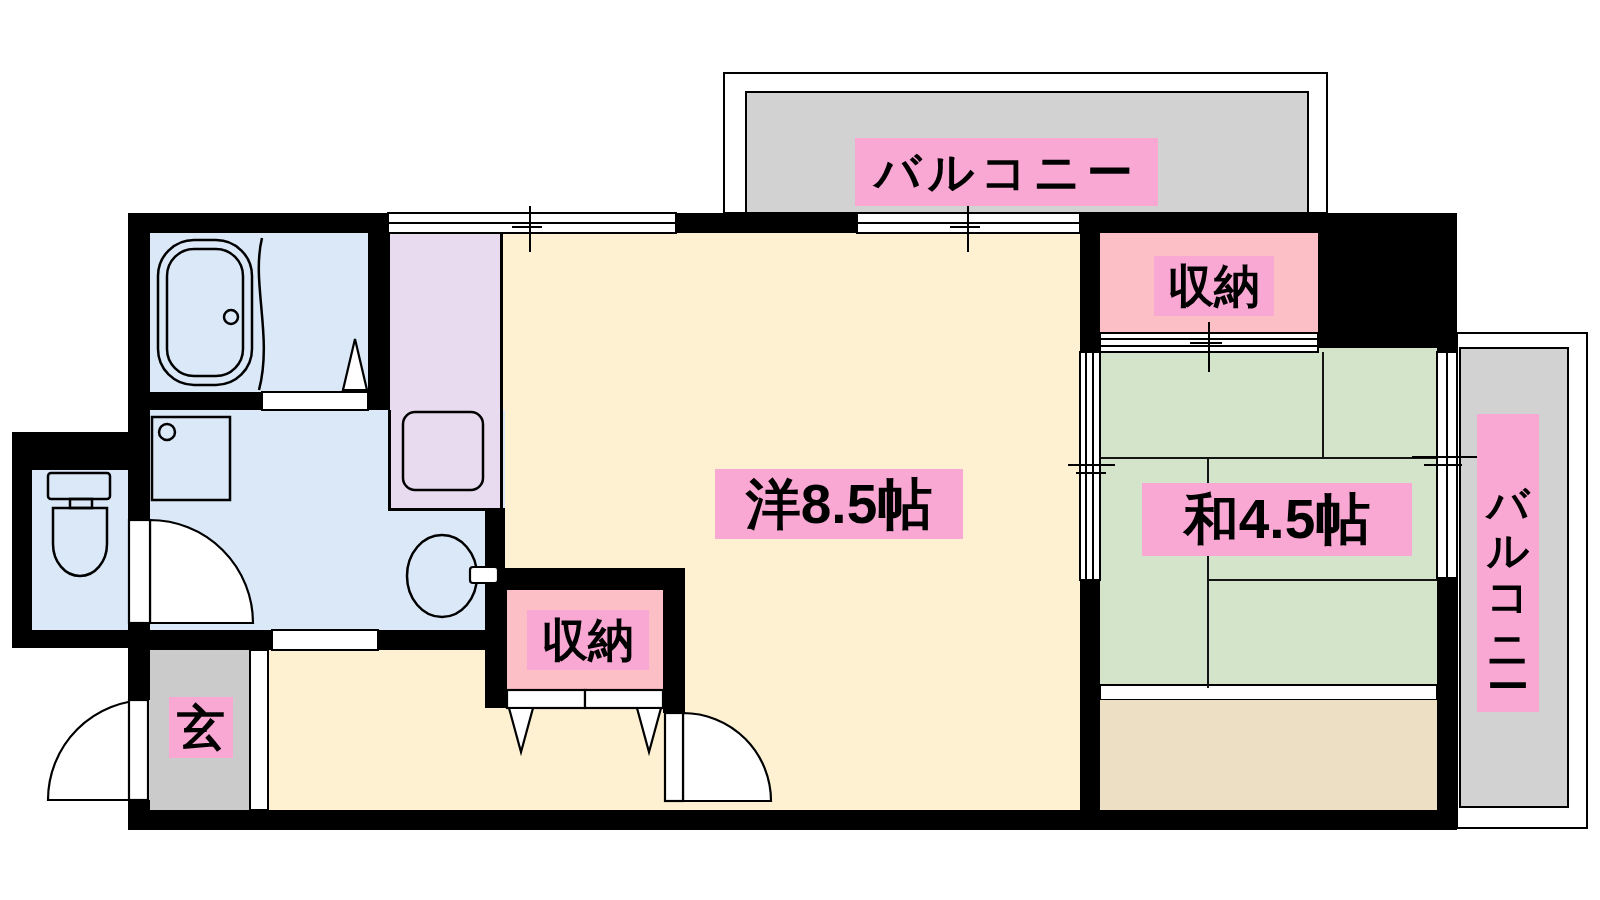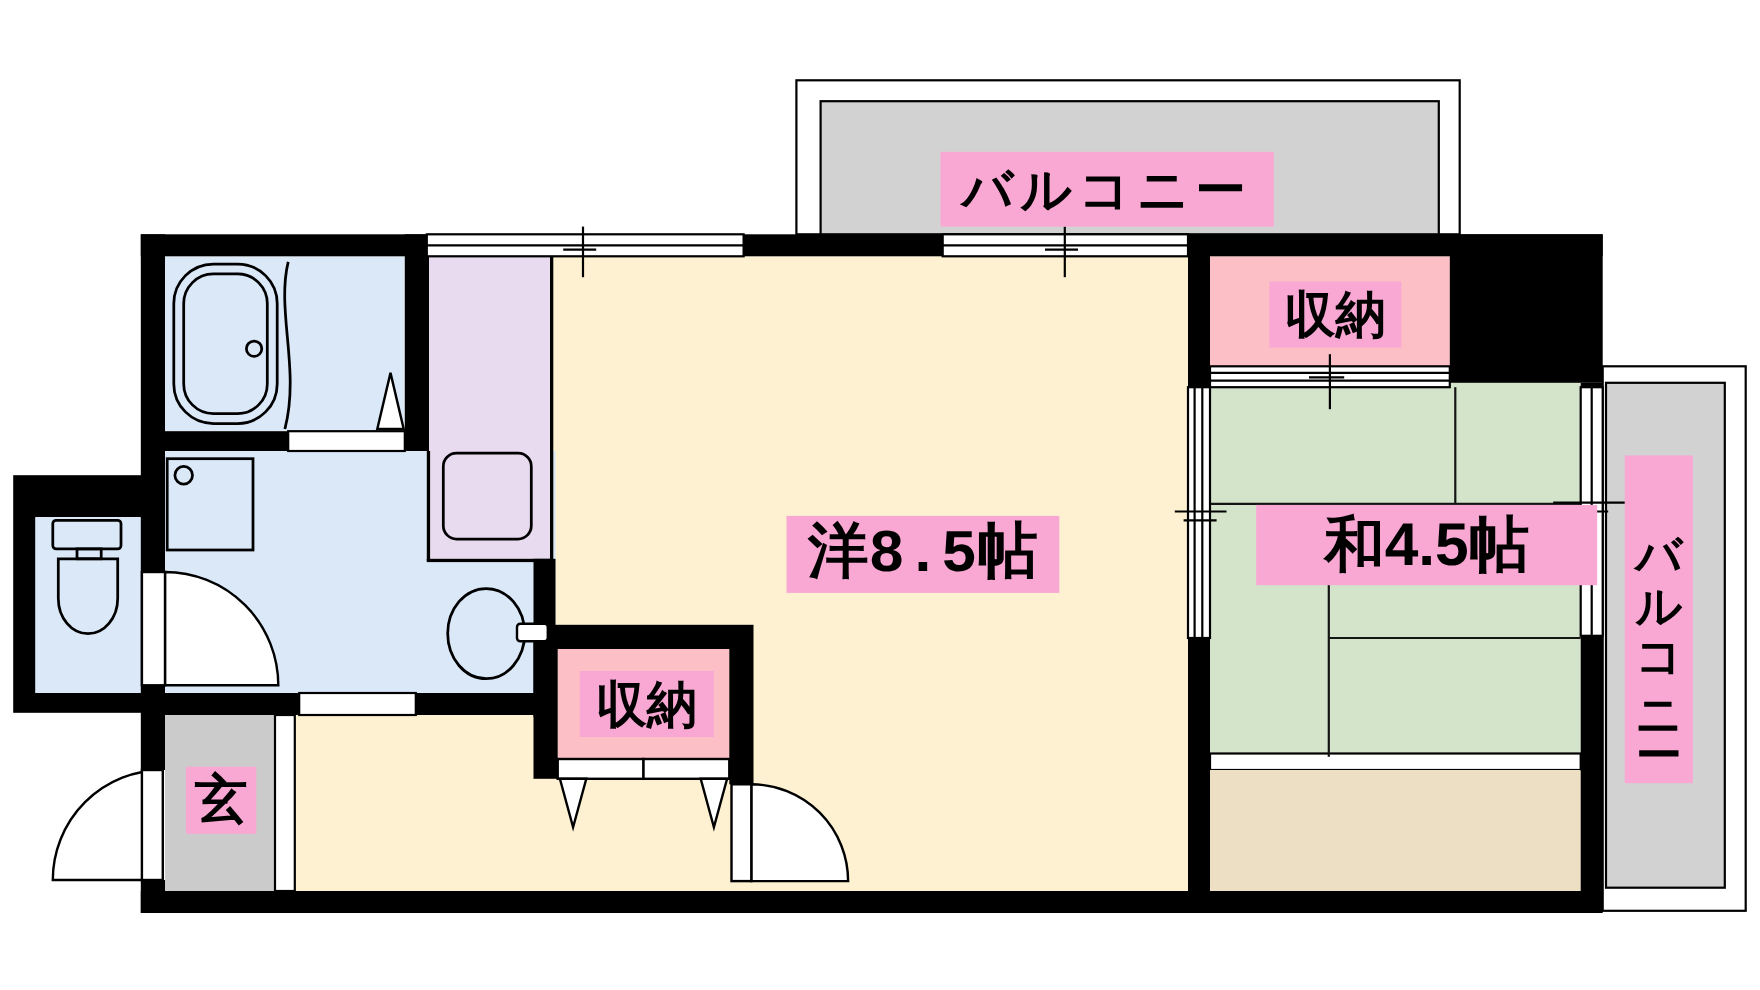--- a/index.html
+++ b/index.html
@@ -127,20 +127,20 @@
     <circle class="fx" cx="167" cy="432" r="8" stroke-width="2"></circle>
     <rect class="fx" x="403" y="412" width="80" height="78" rx="12"></rect>
     <ellipse class="fx" cx="442" cy="576" rx="35" ry="41"></ellipse>
     <rect class="dr" x="470" y="567" width="28" height="16" rx="3" stroke-width="2"></rect>
     <rect class="fx" x="48" y="473" width="62" height="26" rx="3"></rect>
     <rect class="fx" x="70" y="499" width="22" height="9" stroke-width="2"></rect>
     <path class="fx" d="M53,508 h54 v36 a27,32 0 0 1 -54,0 Z"></path>
   </g>
 </svg>
 
-  <div class="lbl" style="left:715px;top:469px;width:248px;height:70px;font-size:55px;font-family:Liberation Mono, monospace;">洋8.5帖</div>
-  <div class="lbl" style="left:1142px;top:459px;width:310px;height:73px;font-size:55px;">和4.5帖</div>
+  <div class="lbl" style="left:715px;top:469px;width:248px;height:70px;font-size:55px;">洋8.5帖</div>
+  <div class="lbl" style="left:1142px;top:483px;width:270px;height:73px;font-size:55px;">和4.5帖</div>
   <div class="lbl" style="left:527px;top:610px;width:122px;height:60px;font-size:46px;">収納</div>
   <div class="lbl" style="left:1154px;top:256px;width:120px;height:60px;font-size:46px;">収納</div>
   <div class="lbl" style="left:169px;top:697px;width:64px;height:61px;font-size:48px;">玄</div>
   <div class="lbl" style="left:855px;top:138px;width:303px;height:68px;font-size:46px;letter-spacing:6px;">バルコニー</div>
   <div class="lbl vert" style="left:1477px;top:414px;width:62px;height:298px;font-size:42px;letter-spacing:4px;">バルコニー</div>
 </div>
 
 </body></html>

